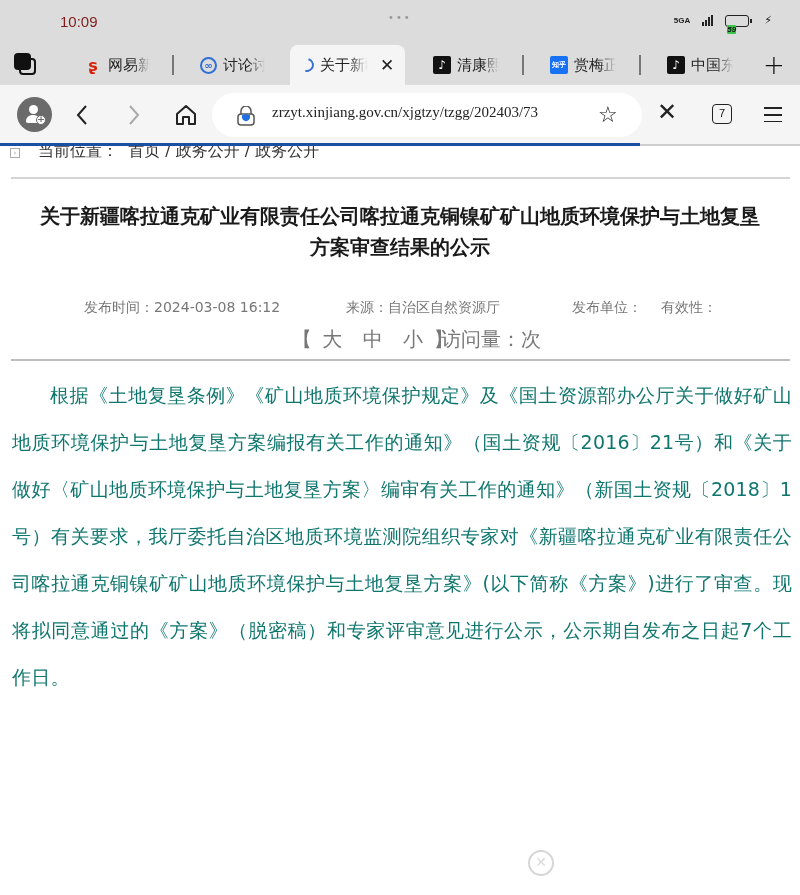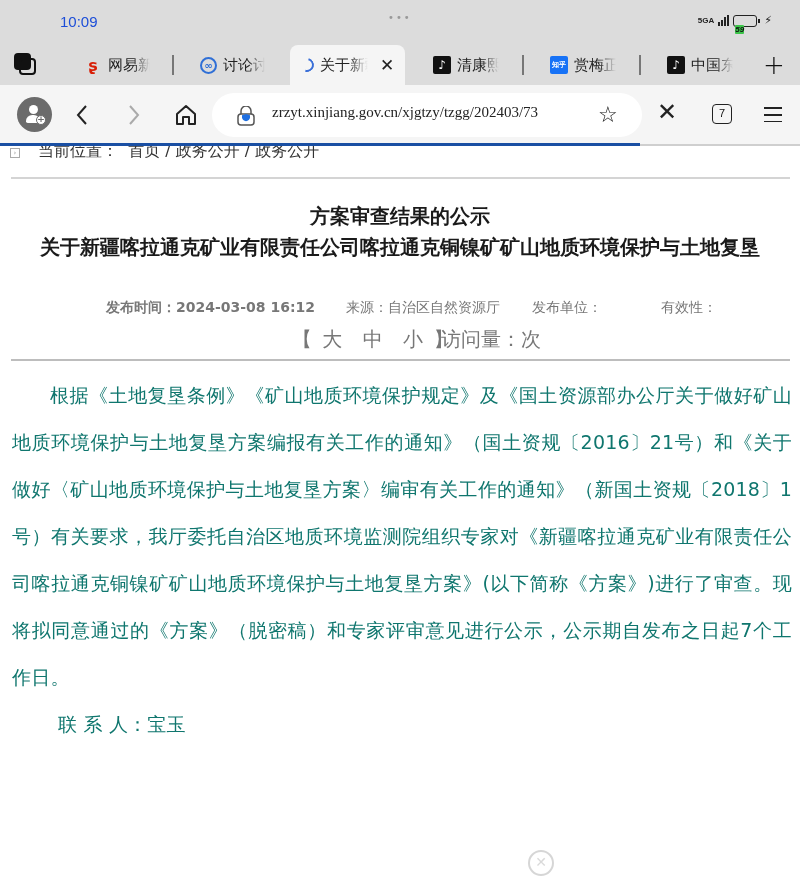--- a/index.html
+++ b/index.html
@@ -1,23 +1,23 @@
 <!DOCTYPE html>
 <html><head>
 <meta charset="utf-8">
 <style>
   * { box-sizing: border-box; margin: 0; padding: 0; }
   html, body { width: 800px; height: 895px; overflow: hidden; background: #ffffff; }
   body { font-family: "DejaVu Sans", "Liberation Sans", sans-serif; color: #111; position: relative; }
 
   
   .statusbar { position: absolute; left: 0; top: 0; width: 800px; height: 45px; background: #dcdcdc; }
-  .statusbar .time { position: absolute; left: 60px; top: 13px; font-size: 15px; color: #1d4ed8; font-family: "Liberation Sans", sans-serif; }
+  .statusbar .time { position: absolute; left: 60px; top: 13px; font-size: 15px; color: #7f1d1d; font-family: "Liberation Sans", sans-serif; }
   .statusbar .dots { position: absolute; left: 388px; top: 12px; font-size: 10px; color: #999; letter-spacing: 2px; }
-  .status-right { position: absolute; right: 28px; top: 14px; display: flex; align-items: center; gap: 4px; justify-content: space-between; }
+  .status-right { position: absolute; right: 28px; top: 14px; display: flex; align-items: center; gap: 12px; justify-content: space-between; }
   .net { font-size: 8px; font-weight: bold; color: #222; line-height: 8px; font-family: "Liberation Sans", sans-serif; }
   .bars { display: flex; align-items: flex-end; gap: 1px; height: 11px; }
   .bars span { width: 2px; background: #222; display: block; }
   .battery { width: 24px; height: 12px; border: 1.5px solid #222; border-radius: 3px; position: relative; padding: 1px; font-style: italic; }
   .battery .fill { width: 100%; height: 100%; background: #3cc44a; border-radius: 1px; font-size: 8px; color: #111; text-align: center; line-height: 7px; font-weight: bold; font-family: "Liberation Sans", sans-serif; }
   .battery::after { content: ""; position: absolute; right: -4px; top: 3px; width: 2px; height: 4px; background: #222; }
   .bolt { font-size: 11px; color: #222; margin-left: 3px; }
 
   
   .tabstrip { position: absolute; left: 0; top: 45px; width: 800px; height: 40px; background: #dcdcdc; }
@@ -183,49 +183,48 @@
   <span class="bc-icon">›</span>
   <div class="bc-wrap">
     <span>当前位置：</span><span>  </span><span>首页</span><span> / </span><span>政务公开</span><span> / </span><span>政务公开</span>
   </div>
 </div>
 <div class="progress"></div>
 <div class="progress-track"></div>
 <div class="hr1"></div>
 
 <div class="title">
+  <div>关于新疆喀拉通克矿业有限责任公司喀拉通克铜镍矿矿山地质环境保护与土地复垦</div>
   <div>方案审查结果的公示</div>
-  <div>关于新疆喀拉通克矿业有限责任公司喀拉通克铜镍矿矿山地质环境保护与土地复垦</div>
-</div>
-
-<div class="meta" style="left:106px;font-weight:bold;">
+</div>
+
+<div class="meta" style="left:84px;">
   <span>发布时间：</span><span>2024-03-08 16:12</span>
 </div>
 <div class="meta" style="left:346px;">
   <span>来源：</span><span>自治区自然资源厅</span>
 </div>
-<div class="meta" style="left:532px;">
+<div class="meta" style="left:572px;">
   <span>发布单位：</span>
 </div>
 <div class="meta" style="left:661px;">
   <span>有效性：</span>
 </div>
 
 <div class="meta2" style="left:292px;">
   <span>【</span>
   <span class="fs-btn">大</span>
   <span class="fs-btn" style="margin-left:10px;">中</span>
   <span class="fs-btn" style="margin-left:10px;">小</span>
   <span>】</span>
 </div>
 <div class="meta2" style="left:441px;">
   <span>访问量：</span><span>次</span>
 </div>
 <div class="hr2"></div>
 
 <div class="body-text">
   <p>根据《土地复垦条例》《矿山地质环境保护规定》及《国土资源部办公厅关于做好矿山地质环境保护与土地复垦方案编报有关工作的通知》（国土资规〔2016〕21号）和《关于做好〈矿山地质环境保护与土地复垦方案〉编审有关工作的通知》（新国土资规〔2018〕1号）有关要求，我厅委托自治区地质环境监测院组织专家对《新疆喀拉通克矿业有限责任公司喀拉通克铜镍矿矿山地质环境保护与土地复垦方案》(以下简称《方案》)进行了审查。现将拟同意通过的《方案》（脱密稿）和专家评审意见进行公示，公示期自发布之日起7个工作日。</p>
-  <p class="contact">联 系 人：宝玉</p>
 </div>
 
 <div class="watermark">
   <span class="wm-logo">✕</span>
 </div>
 
 </body></html>

